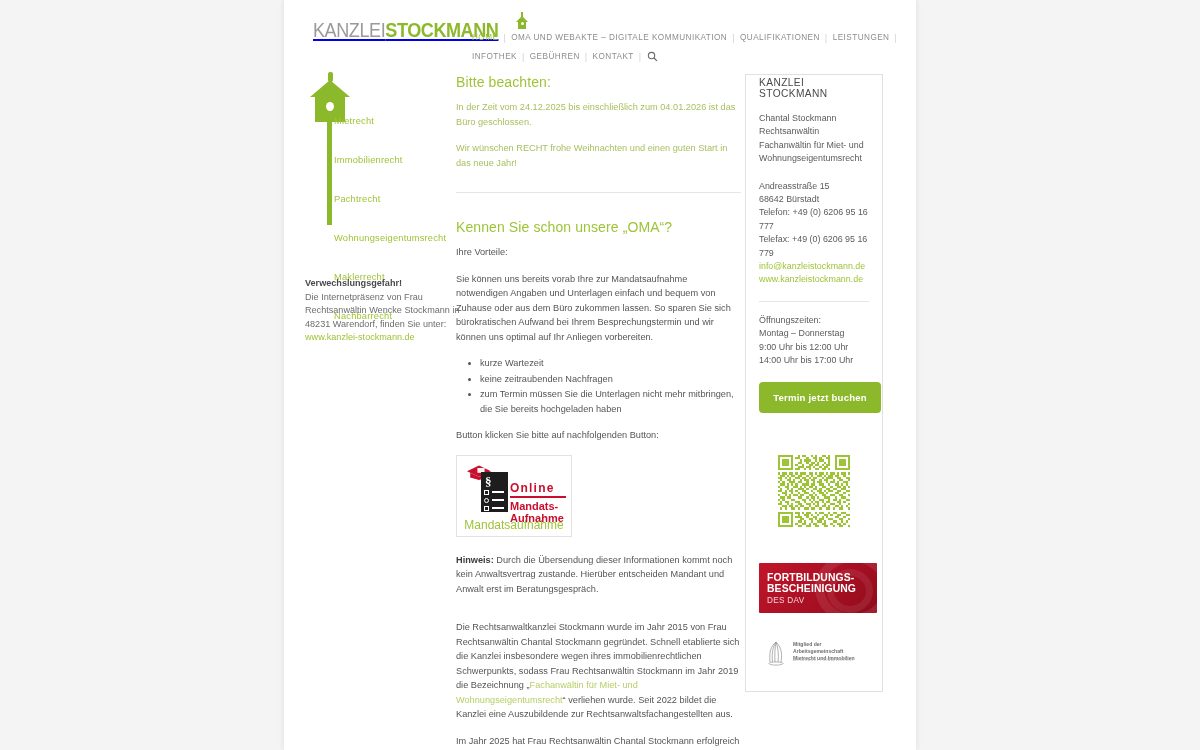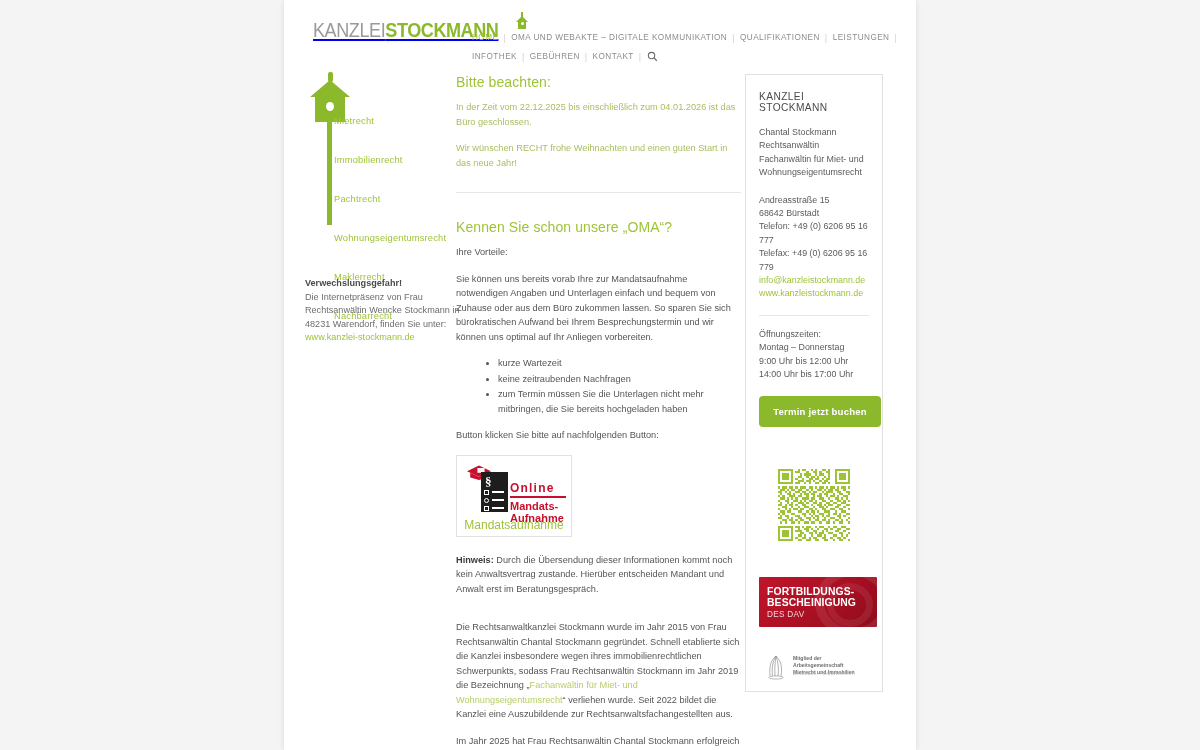--- a/index.html
+++ b/index.html
@@ -175,21 +175,21 @@
   #main a.inline { color: #b7ce66; text-decoration: none; }
   #main b { color: #3d3d3d; }
   #main ul {
     margin: 0 0 12px 0;
     padding-left: 24px;
     font-size: 9.2px;
     line-height: 14.5px;
     color: #555555;
     font-family: "Liberation Sans Narrow", "Liberation Sans", sans-serif;
   }
-  #main ul li { margin-bottom: 1px; margin-left: 18px; }
+  #main ul li { margin-bottom: 1px; }
   hr.divider {
     border: 0; border-top: 1px solid #e6e6e6;
     margin: 22px 0 26px 0;
   }
   
   #oma-box {
     width: 116px; margin: 6px 0 16px 0;
     border: 1px solid #e2e2e2; background: #fff;
     padding: 6px 6px 4px 6px;
   }
@@ -232,21 +232,21 @@
     font-family: "Liberation Sans Narrow", "Liberation Sans", sans-serif;
   }
 
   
   #rightcard {
     position: absolute;
     left: 461px; top: 74px;
     width: 138px; height: 618px;
     border: 1px solid #e0e0e0;
     background: #ffffff;
-    padding: 16px 13px;
+    padding: 2px 13px;
   }
   #rightcard .cardtitle {
     font-size: 10.2px; color: #4a4a4a; letter-spacing: 0.4px;
     margin-bottom: 13px;
     font-family: "Liberation Sans Narrow", "Liberation Sans", sans-serif;
   }
   #rightcard .blk {
     font-size: 8.9px; line-height: 13.4px; color: #5b5b5b;
     margin-bottom: 14px;
     font-family: "Liberation Sans Narrow", "Liberation Sans", sans-serif;
@@ -333,21 +333,21 @@
         <a href="#" class="active">HOME</a><span class="sep">|</span><a href="#">OMA UND WEBAKTE – DIGITALE KOMMUNIKATION</a><span class="sep">|</span><a href="#">QUALIFIKATIONEN</a><span class="sep">|</span><a href="#">LEISTUNGEN</a><span class="sep">|</span><br><a href="#">INFOTHEK</a><span class="sep">|</span><a href="#">GEBÜHREN</a><span class="sep">|</span><a href="#">KONTAKT</a><span class="sep">|</span><span class="search-ic"><svg width="11" height="11" viewBox="0 0 16 16">
               <circle cx="6.6" cy="6.6" r="4.6" fill="none" stroke="#6b6b6b" stroke-width="1.6"></circle>
               <line x1="10.2" y1="10.2" x2="14.4" y2="14.4" stroke="#6b6b6b" stroke-width="1.8"></line>
             </svg></span>
       </div>
     </div>
 
     <div id="main">
 
       <h2>Bitte beachten:</h2>
-      <p class="note">In der Zeit vom 22.12.2025 bis einschließlich zum 04.01.2026 ist das Büro geschlossen.</p>
+      <p class="note">In der Zeit vom 24.12.2025 bis einschließlich zum 04.01.2026 ist das Büro geschlossen.</p>
       <p class="note">Wir wünschen RECHT frohe Weihnachten und einen guten Start in das neue Jahr!</p>
 
       <hr class="divider">
 
       <h2>Kennen Sie schon unsere „OMA“?</h2>
       <p>Ihre Vorteile:</p>
 
       <p>Sie können uns bereits vorab Ihre zur Mandatsaufnahme notwendigen Angaben und Unterlagen einfach und bequem von Zuhause oder aus dem Büro zukommen lassen. So sparen Sie sich bürokratischen Aufwand bei Ihrem Besprechungstermin und wir können uns optimal auf Ihr Anliegen vorbereiten.</p>
       <ul>
         <li>kurze Wartezeit</li>

